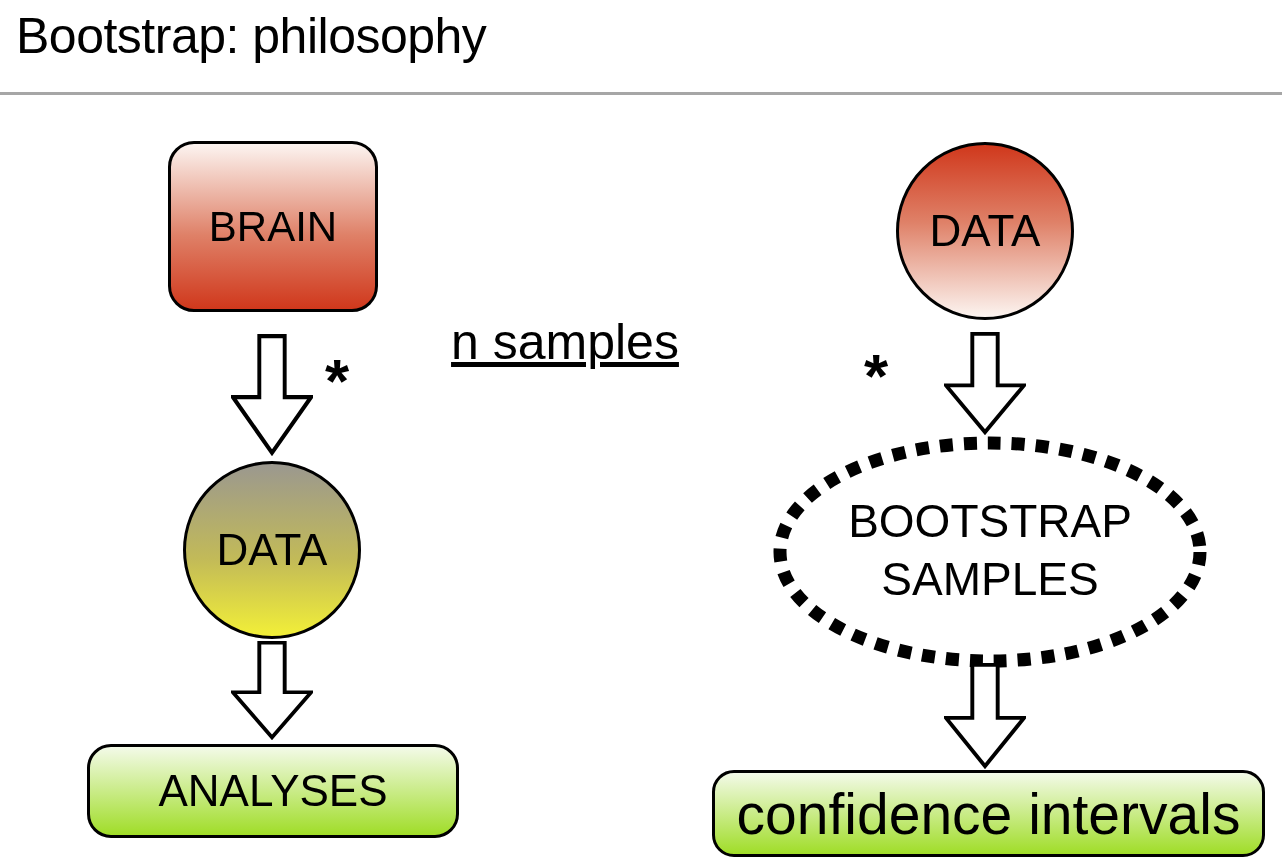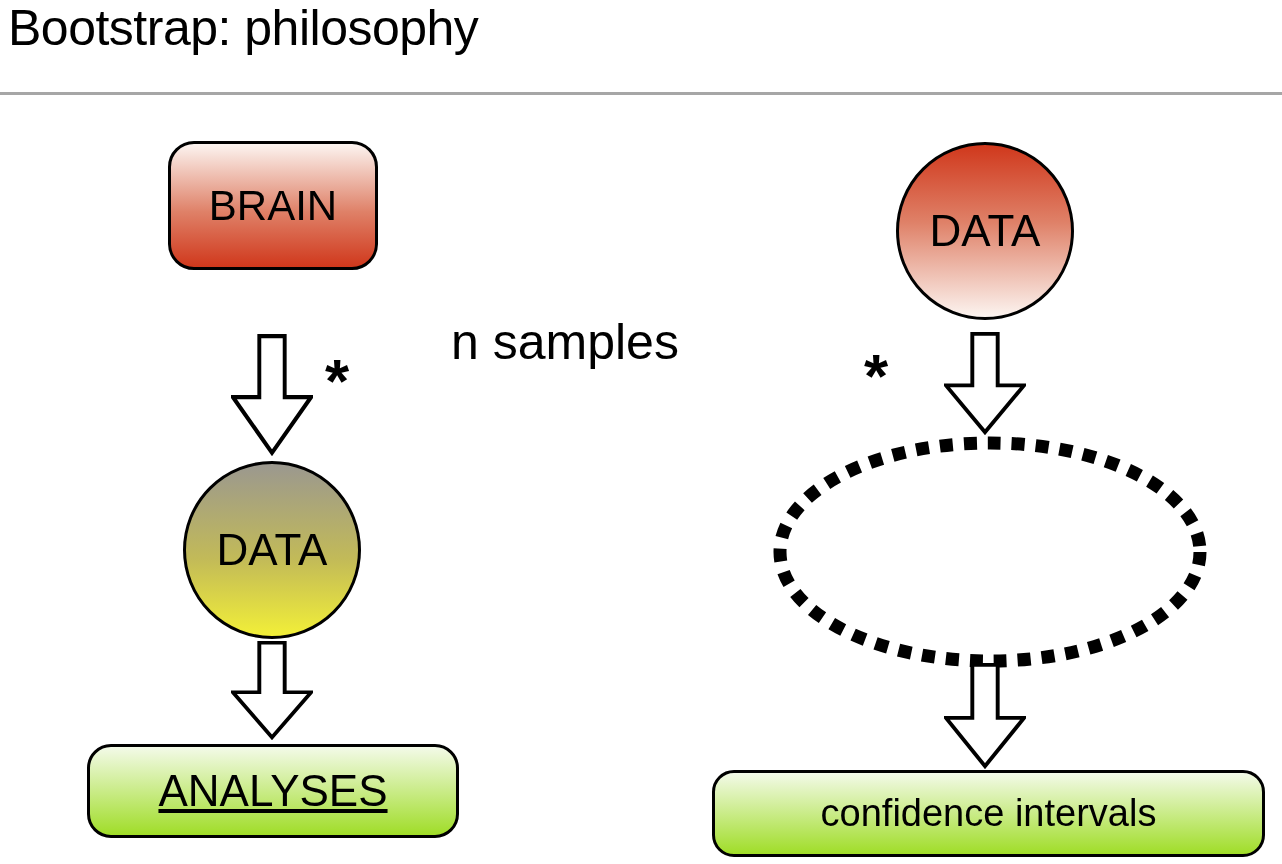--- a/index.html
+++ b/index.html
@@ -7,65 +7,64 @@
     --gray_top:#9b988f; --olive_mid:#c2ba58; --yellow:#f2ef38;
     --green:#a0dd28; --green_pale:#f3fae8;
     --outline:#000000; --divider:#a6a6a6; --text:#000000; --bg:#ffffff;
   }
   html,body{margin:0;padding:0;background:var(--bg);}
   .slide{
     position:relative; width:1282px; height:864px; overflow:hidden;
     background:var(--bg); font-family:"Liberation Sans", sans-serif; color:var(--text);
   }
   .title{
-    position:absolute; left:8px; top:0px; margin:0;
+    position:absolute; left:8px; top:0px; margin:8px;
     font-size:50px; font-weight:400; letter-spacing:-0.5px; line-height:1.15;
   }
   .divider{
     position:absolute; left:0; right:0; top:92px; height:3px;
     background:var(--divider);
   }
   .node{
     position:absolute; display:flex; align-items:center; justify-content:center;
     border:3px solid var(--outline); box-sizing:border-box; text-align:center;
   }
   .brain{
-    left:168px; top:141px; width:210px; height:129px; border-radius:26px;
+    left:168px; top:141px; width:210px; height:171px; border-radius:26px;
     background:linear-gradient(180deg, var(--red_pale) 0%, var(--red_mid) 55%, var(--red) 100%);
     font-size:42px;
   }
   .circle-left{
     left:183px; top:461px; width:178px; height:178px; border-radius:50%;
     background:linear-gradient(180deg, var(--gray_top) 0%, var(--olive_mid) 55%, var(--yellow) 100%);
     font-size:44px;
   }
   .circle-right{
     left:896px; top:142px; width:178px; height:178px; border-radius:50%;
     background:linear-gradient(180deg, var(--red) 0%, var(--red_mid) 45%, var(--red_pale) 100%);
     font-size:44px;
   }
   .analyses{
     left:87px; top:744px; width:372px; height:94px; border-radius:24px;
     background:linear-gradient(180deg, var(--green_pale) 0%, var(--green) 100%);
     font-size:44px;
-    text-decoration:underline;
   }
   .confidence{
     left:712px; top:770px; width:553px; height:87px; border-radius:22px;
     background:linear-gradient(180deg, var(--green_pale) 0%, var(--green) 100%);
-    font-size:38px;
+    font-size:57px;
   }
   .arrow{position:absolute;}
   .arrow path{fill:#ffffff; stroke:var(--outline); stroke-width:4; stroke-linejoin:miter;}
   .asterisk{
     position:absolute; font-size:62px; font-weight:700; line-height:62px;
   }
   .note{
     position:absolute; left:395px; top:308px; width:340px;
-    font-size:50px; line-height:68px; text-align:center;
+    font-size:50px; line-height:68px; text-align:center;text-decoration:underline;
   }
   .ellipse-svg{position:absolute; left:765px; top:432px;}
   .ellipse-svg ellipse{fill:none; stroke:var(--outline); stroke-width:13; stroke-dasharray:13 11;}
   .bootstrap-text{
     position:absolute; left:765px; top:492px; width:450px;
     font-size:46px; line-height:58px; text-align:center;
   }
 </style>
 </head>
 <body>
@@ -107,20 +106,24 @@
 
   <div class="asterisk" style="left:864px; top:345px;">*</div>
 
   <svg class="arrow" style="left:944px; top:332px;" width="82" height="103" viewBox="0 0 84 112" preserveAspectRatio="none">
     <path d="M29 2 H55 V58 H82 L42 109 L2 58 H29 Z"></path>
   </svg>
 
   <svg class="ellipse-svg" width="452" height="240" viewBox="0 0 452 240">
     <ellipse cx="225" cy="120" rx="210" ry="109"></ellipse>
   </svg>
+  <div class="bootstrap-text">
+    <div>BOOTSTRAP</div>
+    <div>SAMPLES</div>
+  </div>
 
   <svg class="arrow" style="left:944px; top:663px;" width="82" height="106" viewBox="0 0 84 112" preserveAspectRatio="none">
     <path d="M29 2 H55 V58 H82 L42 109 L2 58 H29 Z"></path>
   </svg>
 
   <div class="node confidence">
     <span>confidence intervals</span>
   </div>
 
 </div>

